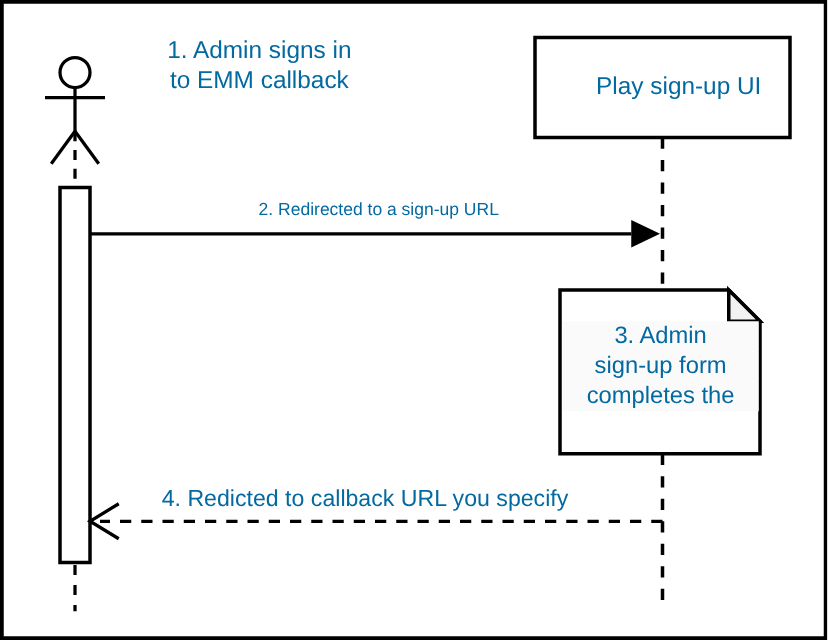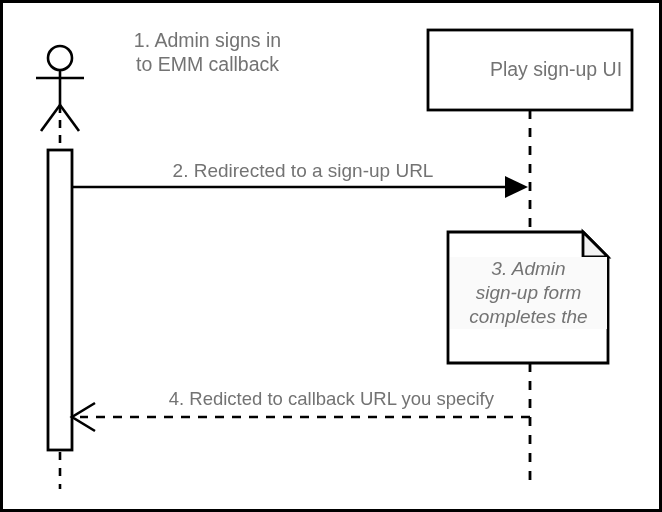--- a/index.html
+++ b/index.html
@@ -28,61 +28,60 @@
     pointer-events: none;
   }
   #diagram-svg {
     position: absolute;
     left: 0;
     top: 0;
   }
   .diagram-text {
     position: absolute;
     font-family: "Liberation Sans", sans-serif;
-    color: #737373;
+    color: #0369a1;
     white-space: pre;
     line-height: 1.22;
   }
   #actor-caption {
     left: 100px;
     top: 29px;
     width: 215px;
     font-size: 19.5px;
     text-align: center;
   }
   #participant-label {
-    left: 430px;
+    left: 417px;
     top: 58px;
     width: 200px;
     font-size: 19.5px;
     text-align: center;
     padding-left: 26px;
   }
   #msg2-label {
     left: 138px;
     top: 159px;
     width: 330px;
-    font-size: 19px;
+    font-size: 14px;
     text-align: center;
   }
   #msg4-label {
     left: 90px;
     top: 388px;
     width: 404px;
     font-size: 18.5px;
-    text-align: right;
+    text-align: center;
   }
   #note-text {
     left: 450px;
     top: 257px;
     width: 157px;
     font-size: 19px;
     text-align: center;
     line-height: 1.26;
-    font-style: italic;
   }
   .note-line {
     display: block;
     background: #fafafa;
   }
 </style>
 </head>
 <body>
 
 <div id="canvas">

